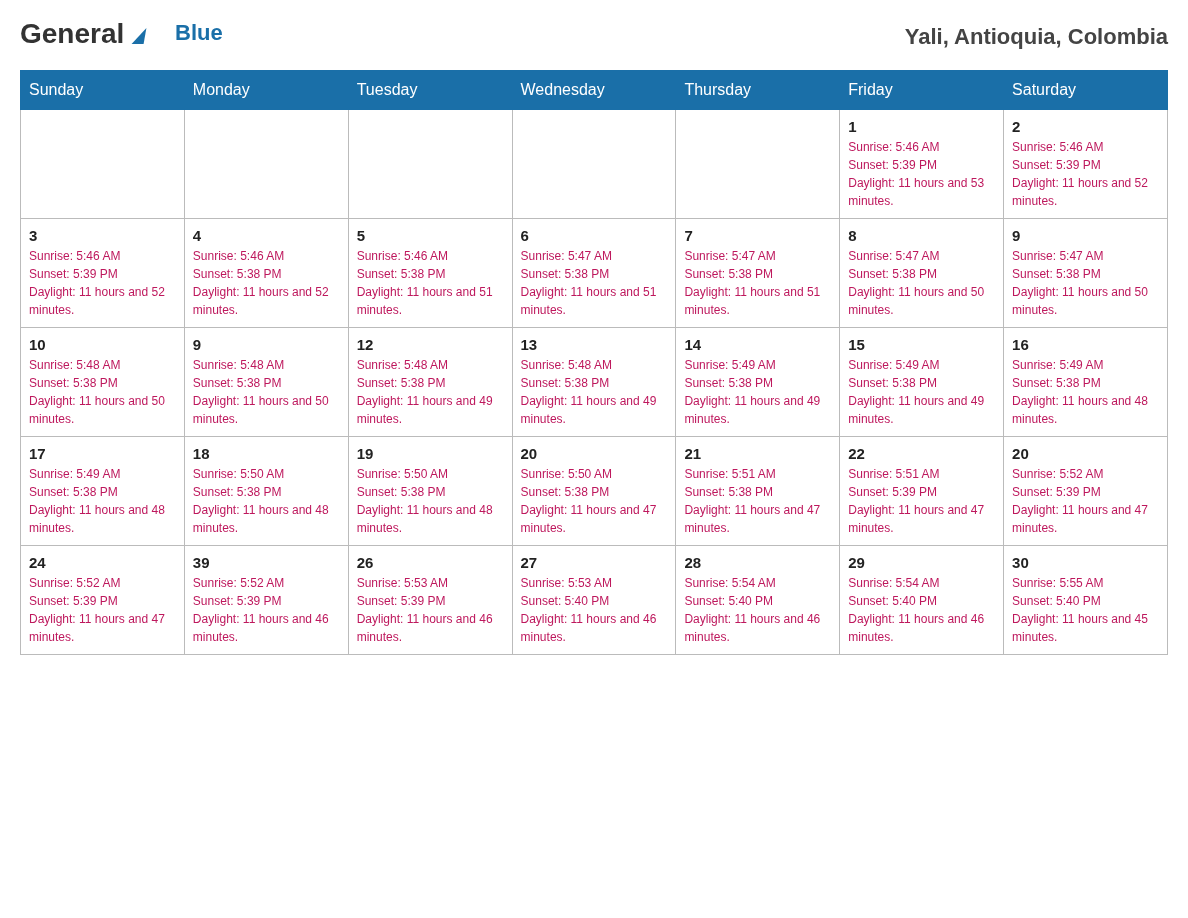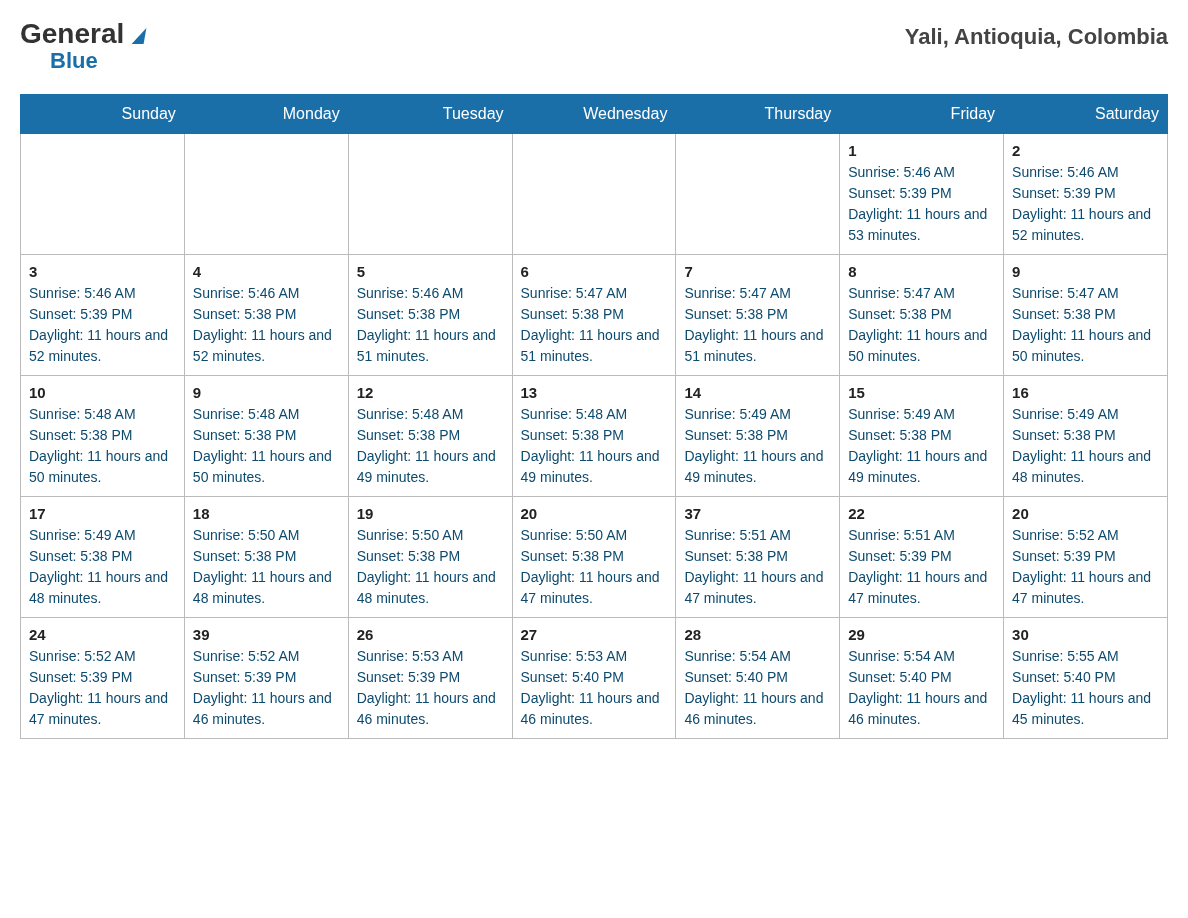--- a/index.html
+++ b/index.html
@@ -11,21 +11,20 @@
       min-height: 918px;
     }
     .header {
       display: flex;
       justify-content: space-between;
       align-items: flex-start;
       margin-bottom: 20px;
     }
     .logo {
       display: flex;
-      flex-direction: column;
       align-items: flex-start;
     }
     .logo-general {
       font-size: 28px;
       font-weight: bold;
       color: #333;
       line-height: 1;
     }
     .logo-general span {
       color: #1a6fa8;
@@ -55,42 +54,42 @@
       width: 100%;
       border-collapse: collapse;
       border: 1px solid #999;
     }
     .calendar th {
       background-color: #1a6fa8;
       color: #fff;
       padding: 10px 8px;
       font-size: 16px;
       font-weight: normal;
-      text-align: right;
+      text-align: left;
       border: 1px solid #1a6fa8;
     }
     .calendar td {
       vertical-align: top;
       padding: 6px 8px;
       border: 1px solid #bbb;
       width: 14.28%;
       min-height: 100px;
       font-size: 12.5px;
       color: #333;
     }
     .day-num {
       font-size: 15px;
       font-weight: bold;
       color: #222;
       display: block;
       margin-bottom: 3px;
     }
     .day-info {
-      font-size: 14px;
-      color: #0c4a6e;
+      font-size: 12px;
+      color: #be185d;
       line-height: 1.5;
     }
     .empty-cell {
       background: #fff;
     }
     tr.week-row td {
       padding-top: 8px;
       padding-bottom: 8px;
     }
   </style>
@@ -250,21 +249,21 @@
 Sunset: 5:38 PM
 Daylight: 11 hours and 48 minutes.</div>
         </td>
         <td>
           <span class="day-num">20</span>
           <div class="day-info" style="white-space: pre-line;">Sunrise: 5:50 AM
 Sunset: 5:38 PM
 Daylight: 11 hours and 47 minutes.</div>
         </td>
         <td>
-          <span class="day-num">37</span>
+          <span class="day-num">21</span>
           <div class="day-info" style="white-space: pre-line;">Sunrise: 5:51 AM
 Sunset: 5:38 PM
 Daylight: 11 hours and 47 minutes.</div>
         </td>
         <td>
           <span class="day-num">22</span>
           <div class="day-info" style="white-space: pre-line;">Sunrise: 5:51 AM
 Sunset: 5:39 PM
 Daylight: 11 hours and 47 minutes.</div>
         </td>

